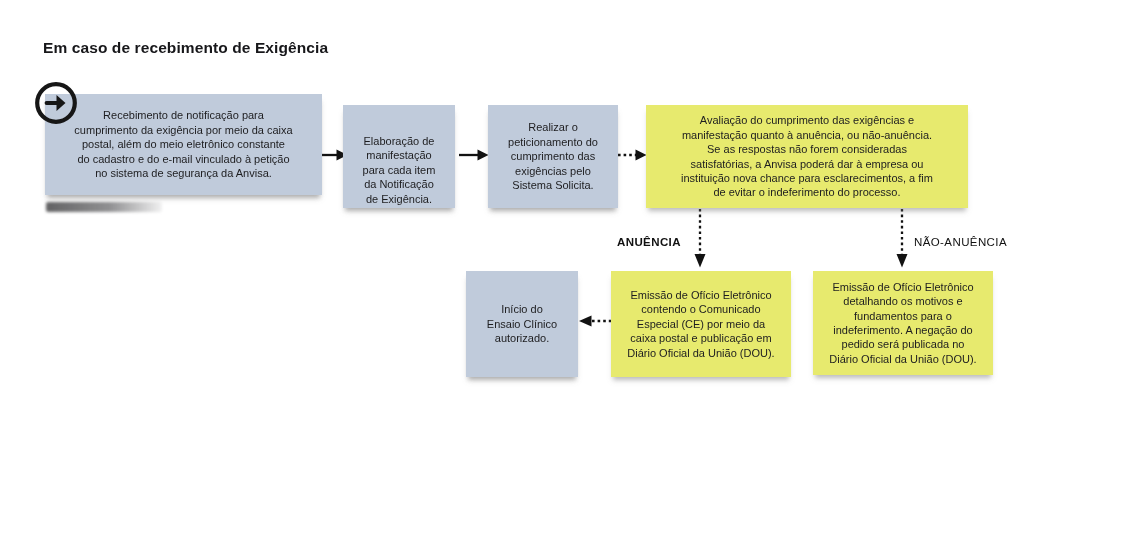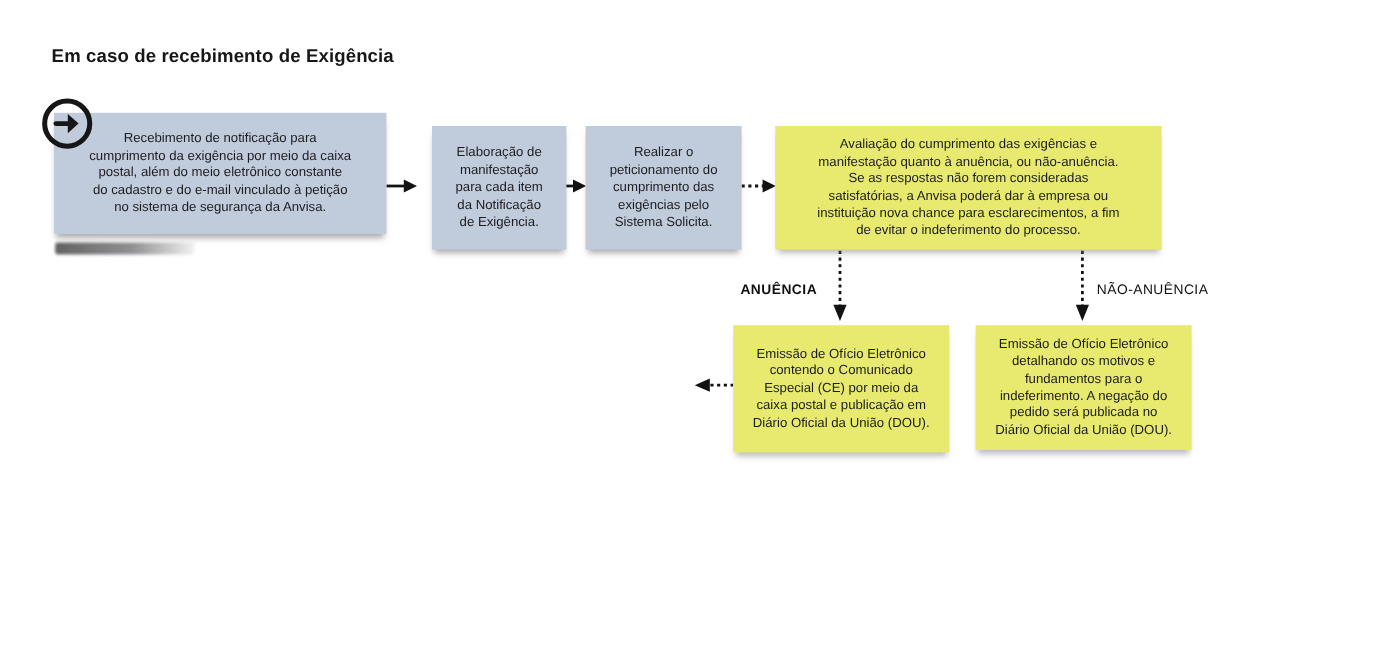--- a/index.html
+++ b/index.html
@@ -89,21 +89,21 @@
 postal, além do meio eletrônico constante
 do cadastro e do e-mail vinculado à petição
 no sistema de segurança da Anvisa.</span>
   </div>
 
   <svg class="conn" style="left:322px; top:147px;" width="26" height="16">
     <line x1="0" y1="8" x2="16" y2="8"></line>
     <path d="M14.5 2.5 L25.5 8 L14.5 13.5 Z"></path>
   </svg>
 
-  <div class="box blue" style="left:360px; top:105px; width:112px; height:103px;">
+  <div class="box blue" style="left:343px; top:105px; width:112px; height:103px;align-items:flex-end;">
     <span class="boxtext">Elaboração de
 manifestação
 para cada item
 da Notificação
 de Exigência.</span>
   </div>
 
   <svg class="conn" style="left:459px; top:147px;" width="30" height="16">
     <line x1="0" y1="8" x2="20" y2="8"></line>
     <path d="M18.5 2.5 L29.5 8 L18.5 13.5 Z"></path>
@@ -138,20 +138,25 @@
 
   <svg class="conn" style="left:894px; top:208px;" width="16" height="61">
     <line class="dash" x1="8" y1="1" x2="8" y2="47"></line>
     <path d="M2.5 46 L13.5 46 L8 59.5 Z"></path>
   </svg>
 
   <div class="branch-label" style="left:617px; top:236px;font-weight:bold;">ANUÊNCIA</div>
 
   <div class="branch-label" style="left:914px; top:236px;">NÃO-ANUÊNCIA</div>
 
+  <div class="box blue" style="left:466px; top:271px; width:112px; height:106px;">
+    <span class="boxtext">Início do
+Ensaio Clínico
+autorizado.</span>
+  </div>
 
   <svg class="conn" style="left:578px; top:314px;" width="33" height="14">
     <path d="M1 7 L13.5 1.5 L13.5 12.5 Z"></path>
     <line class="dash" x1="14" y1="7" x2="33" y2="7"></line>
   </svg>
 
   <div class="box yellow" style="left:611px; top:271px; width:180px; height:106px;">
     <span class="boxtext">Emissão de Ofício Eletrônico
 contendo o Comunicado
 Especial (CE) por meio da

